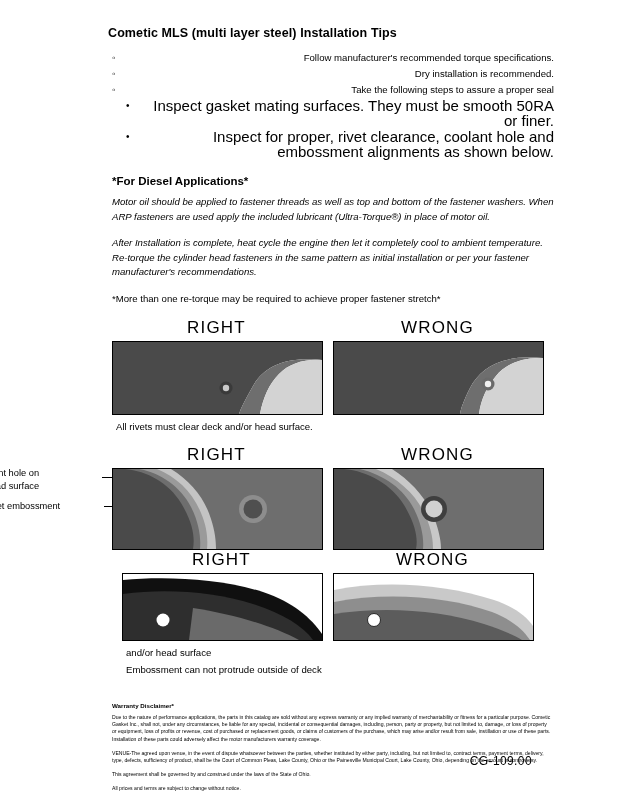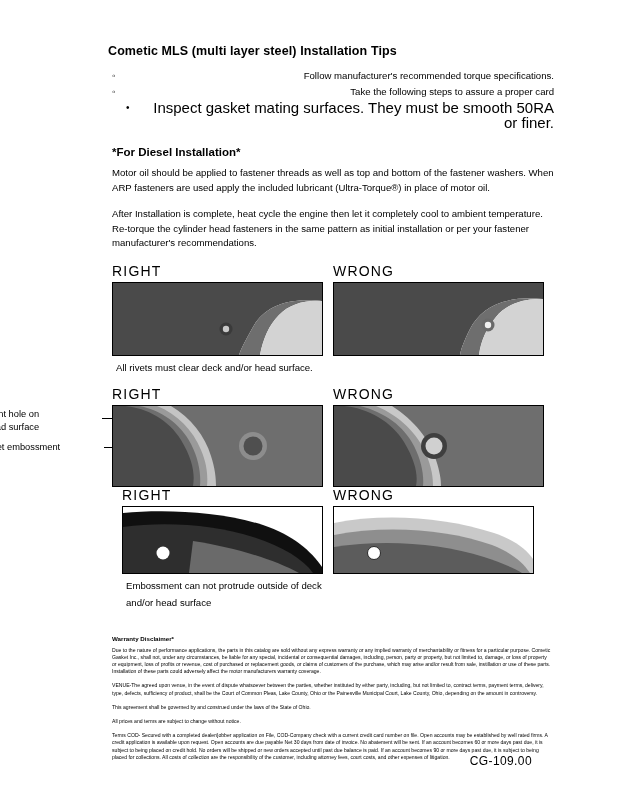--- a/index.html
+++ b/index.html
@@ -12,21 +12,21 @@
     background: #ffffff;
     font-family: "Liberation Sans", sans-serif;
     color: #000000;
     overflow: hidden;
   }
   .page {
     position: relative;
     width: 590px;
     height: 800px;
     box-sizing: border-box;
-    padding: 44px 36px 0 36px;
+    padding: 26px 36px 0 36px;
   }
   h1.title {
     font-size: 12.5px;
     font-weight: bold;
     margin: 0 0 10px 72px;
     letter-spacing: 0.1px;
   }
   .bullets {
     margin: 0 0 0 76px;
     text-align: right;
@@ -63,20 +63,21 @@
   h2.subtitle {
     font-size: 11.5px;
     font-weight: bold;
     margin: 16px 0 8px 76px;
   }
   p.para {
     font-size: 9.6px;
     line-height: 14.5px;
     margin: 0 0 12px 76px;
     max-width: 480px;
+    font-style: italic;
   }
   p.note {
     font-size: 9.6px;
     line-height: 14.5px;
     margin: 0 0 6px 76px;
   }
 
   
   .figs {
     position: relative;
@@ -85,22 +86,22 @@
     width: 430px;
   }
   .fig-row {
     display: flex;
     gap: 12px;
   }
   .fig-col {
     width: 209px;
   }
   .fig-label {
-    text-align: left;
-    font-size: 14px;
+    text-align: center;
+    font-size: 17px;
     letter-spacing: 1.2px;
     margin-bottom: 3px;
   }
   .fig-box {
     width: 209px;
     height: 72px;
     border: 1px solid #000;
     overflow: hidden;
     position: relative;
     background: #fff;
@@ -170,27 +171,30 @@
 </style>
 </head>
 <body>
 
 <div class="page">
 
   <h1 class="title">Cometic MLS (multi layer steel) Installation Tips</h1>
 
   <div class="bullets">
     <div class="b1">Follow manufacturer's recommended torque specifications.</div>
-    <div class="b1">Take the following steps to assure a proper card</div>
+    <div class="b1">Dry installation is recommended.</div>
+    <div class="b1">Take the following steps to assure a proper seal</div>
     <div class="b2">Inspect gasket mating surfaces.  They must be smooth 50RA or finer.</div>
+    <div class="b2">Inspect for proper, rivet clearance, coolant hole and embossment alignments as shown below.</div>
   </div>
 
-  <h2 class="subtitle">*For Diesel Installation*</h2>
+  <h2 class="subtitle">*For Diesel Applications*</h2>
   <p class="para">Motor oil should be applied to fastener threads as well as top and bottom of the fastener washers.  When ARP fasteners are used apply the included lubricant (Ultra-Torque®) in place of motor oil.</p>
   <p class="para">After Installation is complete, heat cycle the engine then let it completely cool to ambient temperature. Re-torque the cylinder head fasteners in the same pattern as initial installation or per your fastener manufacturer's recommendations.</p>
+  <p class="note">*More than one re-torque may be required to achieve proper fastener stretch*</p>
 
   <div class="figs">
 
     <div class="fig-row">
       <div class="fig-col">
         <div class="fig-label">RIGHT</div>
         <div class="fig-box">
           <svg viewBox="0 0 209 72" width="209" height="72">
             <rect x="0" y="0" width="209" height="72" fill="#ffffff"></rect>
             <path d="M0,0 H209 V18 C170,14 150,26 140,44 C132,58 128,66 126,72 H0 Z" fill="#4a4a4a"></path>
@@ -280,22 +284,22 @@
             <rect x="0" y="0" width="199" height="66" fill="#ffffff"></rect>
             <path d="M0,16 C50,6 110,10 160,26 C180,33 192,42 199,52 V66 H0 Z" fill="#c9c9c9"></path>
             <path d="M0,28 C52,18 112,22 158,38 C176,45 188,54 196,66 H0 Z" fill="#8e8e8e"></path>
             <path d="M0,40 C50,32 106,36 150,50 C168,56 180,61 188,66 H0 Z" fill="#5c5c5c"></path>
             <circle cx="40" cy="46" r="6.5" fill="#ffffff" stroke="#2a2a2a" stroke-width="1"></circle>
           </svg>
         </div>
       </div>
     </div>
     <div class="cap-block">
+      <div class="caption" style="margin-left:14px;">and/or head surface</div>
       <div class="caption" style="margin-left:14px;">Embossment can not protrude outside of deck</div>
-      <div class="caption" style="margin-left:14px;">and/or head surface</div>
     </div>
   </div>
 
   <div class="warranty">
     <h3>Warranty Disclaimer*</h3>
     <p>Due to the nature of performance applications, the parts in this catalog are sold without any express warranty or any implied warranty of merchantability or fitness for a particular purpose.  Cometic Gasket Inc., shall not, under any circumstances, be liable for any special, incidental or consequential damages, including, person, party or property, but not limited to, damage, or loss of property or equipment, loss of profits or revenue, cost of purchased or replacement goods, or claims of customers of the purchase, which may arise and/or result from sale, instillation or use of these parts.  Installation of these parts could adversely affect the motor manufacturers warranty coverage.</p>
     <p>VENUE-The agreed upon venue, in the event of dispute whatsoever between the parties, whether instituted by either party, including, but not limited to, contract terms, payment terms, delivery, type, defects, sufficiency of product, shall be the Court of Common Pleas, Lake County, Ohio or the Painesville Municipal Court, Lake County, Ohio, depending on the amount in controversy.</p>
     <p>This agreement shall be governed by and construed under the laws of the State of Ohio.</p>
     <p>All prices and terms are subject to change without notice.</p>
     <p>Terms COD- Secured with a completed dealer/jobber application on File, COD-Company check with a current credit card number on file.  Open accounts may be established by well rated firms.  A credit application is available upon request.  Open accounts are due payable Net 30 days from date of invoice.  No abatement will be sent.  If an account becomes 60 or more days past due, it is subject to being placed on credit hold.  No orders will be shipped or new orders accepted until past due balance is paid.  If an account becomes 90 or more days past due, it is subject to being placed for collections.  All costs of collection are the responsibility of the customer, including attorney fees, court costs, and other expenses of litigation.</p>

